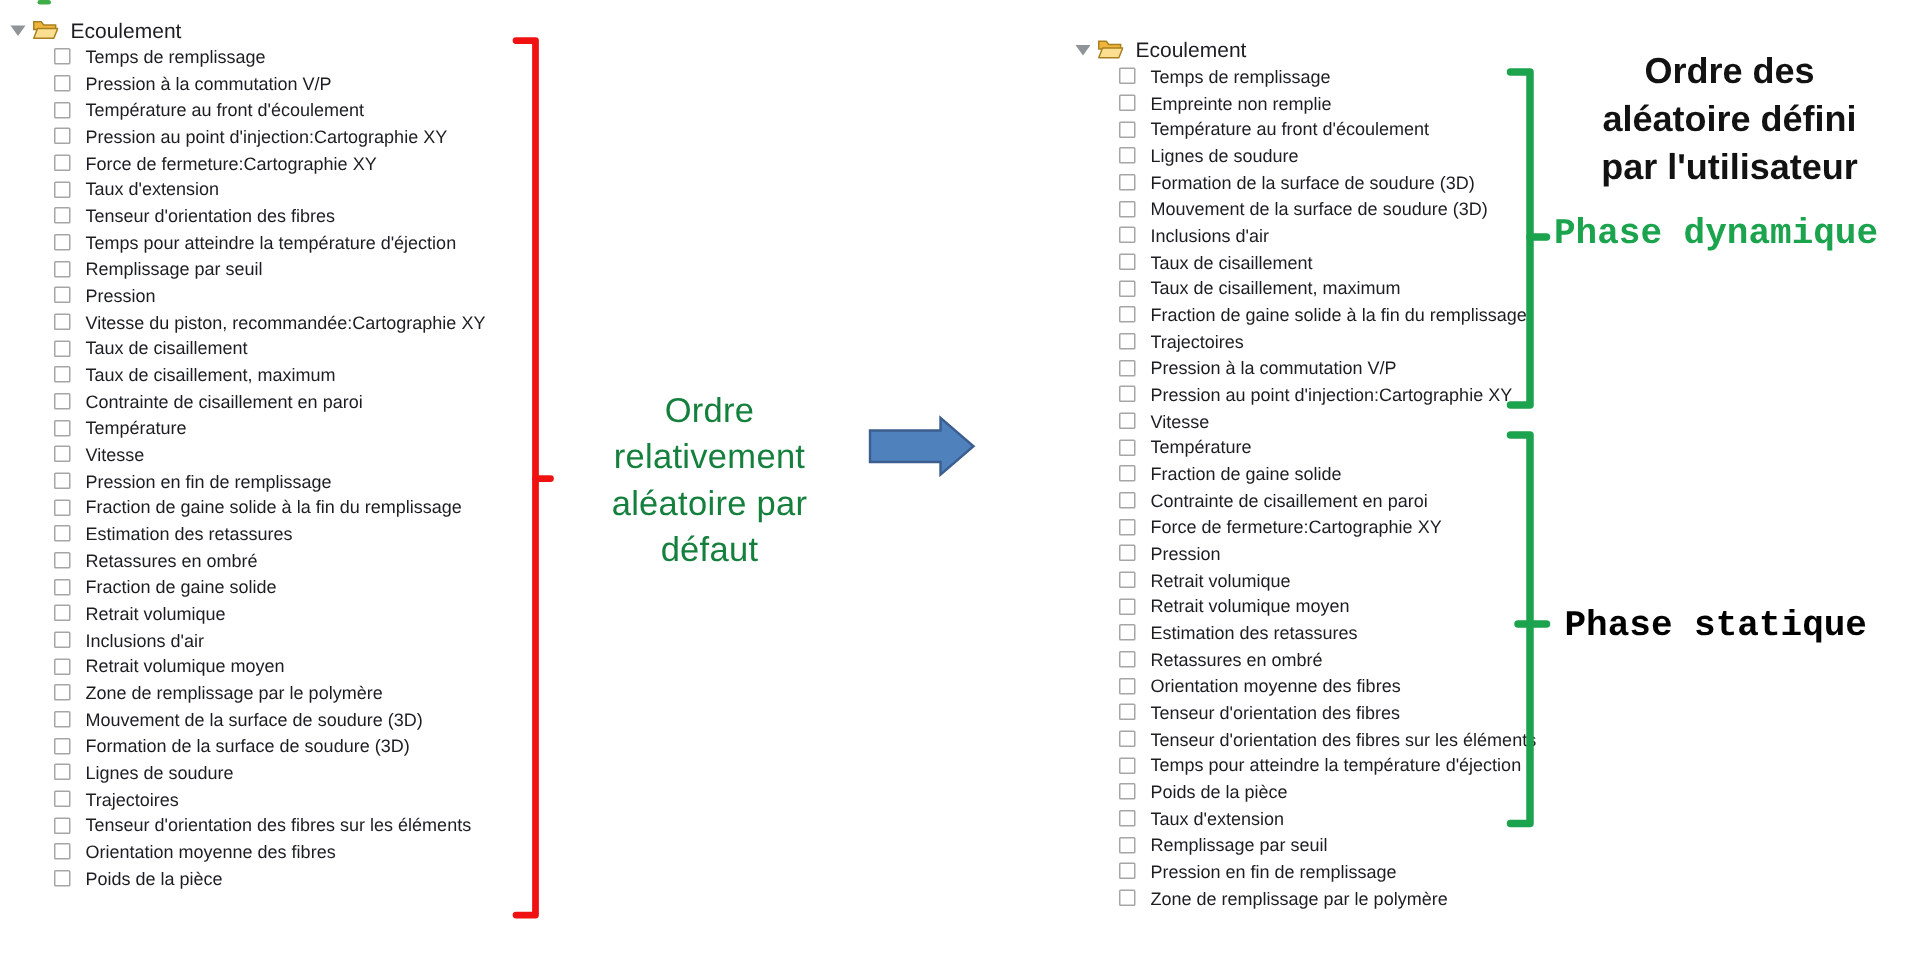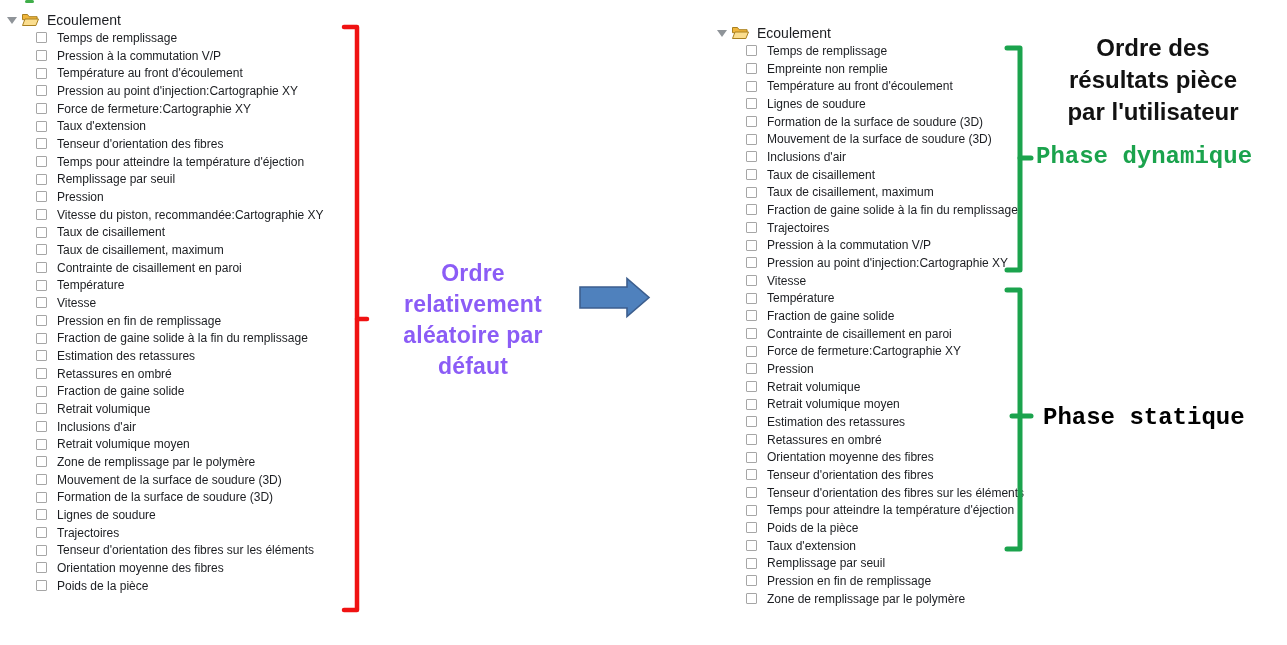--- a/index.html
+++ b/index.html
@@ -405,26 +405,26 @@
     <g fill="none" stroke-linecap="round" stroke-linejoin="round" stroke-width="5" stroke="#1ba34d">
       <path d="M1007 48 L1020 48 L1020 270 L1007 270"></path>
       <path d="M1020 158 L1031 158"></path>
     </g>
     <g fill="none" stroke-linecap="round" stroke-linejoin="round" stroke-width="5" stroke="#1ba34d">
       <path d="M1007 290 L1020 290 L1020 549 L1007 549"></path>
       <path d="M1012 416 L1031 416"></path>
     </g>
   </svg>
 
-  <div class="note red-note" style="color: #8b5cf6; font-weight: bold;">Ordre
+  <div class="note red-note" style="color: #15803d;">Ordre
 relativement
 aléatoire par
 défaut</div>
 
   <div class="note big-title">Ordre des
-résultats pièce
+aléatoire défini
 par l'utilisateur</div>
 
   <div class="note phase-label phase-dyn" style="color: rgb(27, 163, 77);">Phase dynamique</div>
 
   <div class="note phase-label phase-sta" style="color: #000000;">Phase statique</div>
 
 </div>
 
 </body></html>

